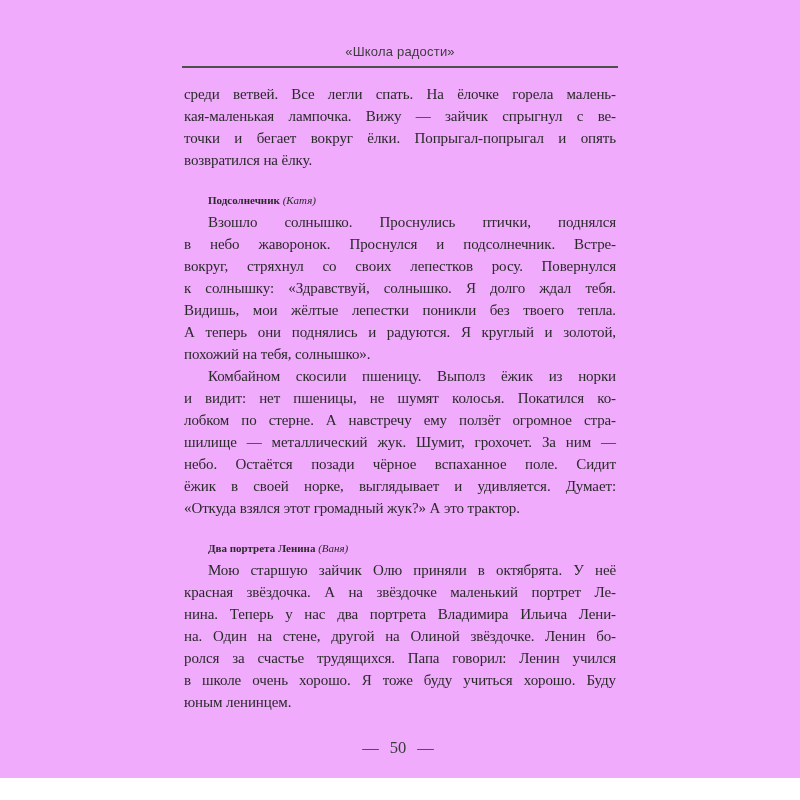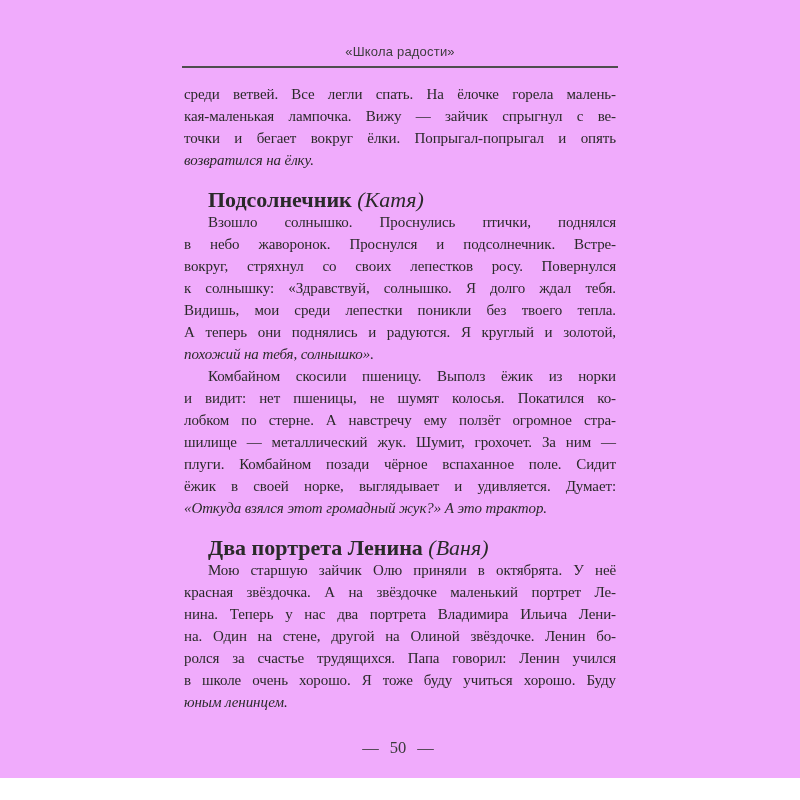--- a/index.html
+++ b/index.html
@@ -29,25 +29,25 @@
     width: 432px;
     margin: 15px auto 0 auto;
   }
   .line {
     font-size: 15px;
     line-height: 22px;
     text-align: justify;
     text-align-last: justify;
     letter-spacing: -0.1px;
   }
-  .line.last { text-align-last: left; font-style: italic; }
+  .line.last { text-align-last: left; }
   .line.indent { text-indent: 24px; }
   .section-heading {
     margin: 18px 0 0 0;
-    font-size: 22px;
+    font-size: 11px;
     line-height: 22px;
     font-weight: bold;
     text-indent: 24px;
   }
   .section-author {
     font-weight: normal;
     font-style: italic;
   }
   .page-footer {
     position: absolute;
@@ -77,33 +77,33 @@
     <section>
       <h2 class="section-heading">
         <span class="section-title">Подсолнечник</span>
         <span class="section-author">(Катя)</span>
       </h2>
       <div class="section-body">
             <div class="line indent">Взошло солнышко. Проснулись птички, поднялся</div>
             <div class="line">в небо жаворонок. Проснулся и подсолнечник. Встре-</div>
             <div class="line">вокруг, стряхнул со своих лепестков росу. Повернулся</div>
             <div class="line">к солнышку: «Здравствуй, солнышко. Я долго ждал тебя.</div>
-            <div class="line">Видишь, мои среди лепестки поникли без твоего тепла.</div>
+            <div class="line">Видишь, мои жёлтые лепестки поникли без твоего тепла.</div>
             <div class="line">А теперь они поднялись и радуются. Я круглый и золотой,</div>
             <div class="line last">похожий на тебя, солнышко».</div>
           </div>
     </section>
 
     <section>
       <div class="section-body">
             <div class="line indent">Комбайном скосили пшеницу. Выполз ёжик из норки</div>
             <div class="line">и видит: нет пшеницы, не шумят колосья. Покатился ко-</div>
             <div class="line">лобком по стерне. А навстречу ему ползёт огромное стра-</div>
             <div class="line">шилище — металлический жук. Шумит, грохочет. За ним —</div>
-            <div class="line">плуги. Комбайном позади чёрное вспаханное поле. Сидит</div>
+            <div class="line">небо. Остаётся позади чёрное вспаханное поле. Сидит</div>
             <div class="line">ёжик в своей норке, выглядывает и удивляется. Думает:</div>
             <div class="line last">«Откуда взялся этот громадный жук?» А это трактор.</div>
           </div>
     </section>
 
     <section>
       <h2 class="section-heading">
         <span class="section-title">Два портрета Ленина</span>
         <span class="section-author">(Ваня)</span>
       </h2>

